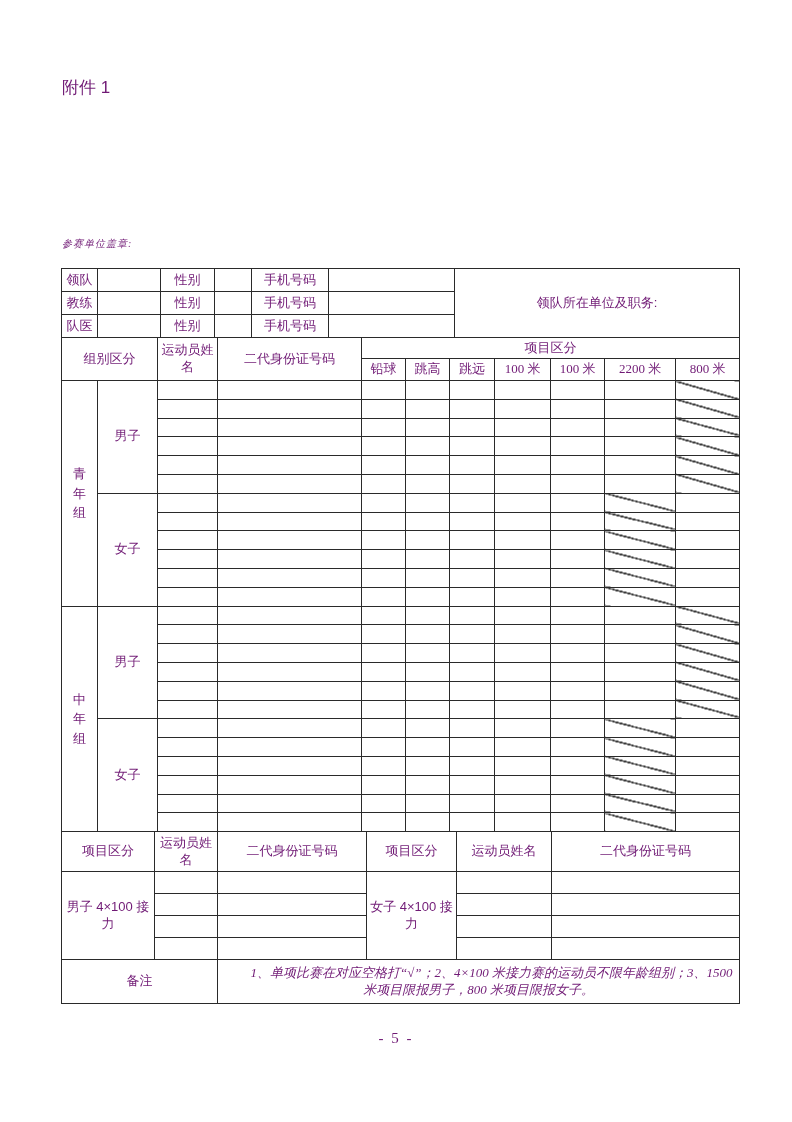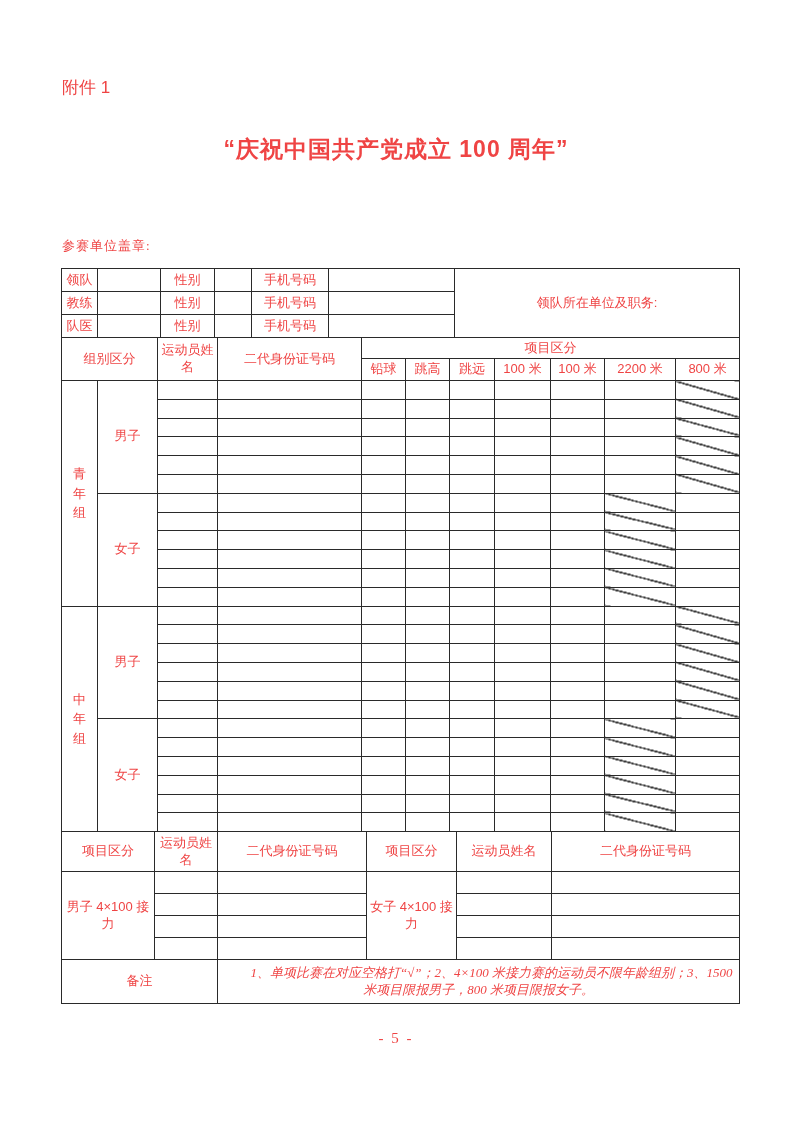--- a/index.html
+++ b/index.html
@@ -1,32 +1,32 @@
 <!DOCTYPE html>
 <html><head>
 <meta charset="utf-8">
 <style>
   html,body{margin:0;padding:0;background:#e8e8e8;}
   .page{position:relative;width:792px;height:1122px;margin:0 auto;background:#ffffff;
-        font-family:"Liberation Sans",sans-serif;color:#ef4444;overflow:hidden;}
+        font-family:"Liberation Sans",sans-serif;color:#701a75;overflow:hidden;}
   .attachment{position:absolute;left:62px;top:76px;font-size:17px;}
   .title-block{position:absolute;left:0;top:132px;width:792px;text-align:center;font-weight:bold;}
   .title-line1{font-size:23px;line-height:34px;letter-spacing:1px;}
   .title-line2{font-size:27px;line-height:40px;letter-spacing:2px;}
-  .seal{position:absolute;left:62px;top:237px;font-size:13px;
+  .seal{position:absolute;left:62px;top:237px;font-size:10px;font-style:italic;
         font-family:"Liberation Serif",serif;letter-spacing:1px;}
   .tables{position:absolute;left:61px;top:268px;width:678px;}
   table.tbl{border-collapse:collapse;table-layout:fixed;width:678px;border-radius:9px;}
   table.tbl + table.tbl{margin-top:-1px;padding-left:48px;}
   .tbl td,.tbl th{border:1px solid #2a2a2a;padding:0;font-weight:normal;font-size:13px;
         text-align:center;vertical-align:middle;line-height:1.3;overflow:hidden;}
   .officials tr{height:23px;}
   .unit-cell{vertical-align:top;text-align:left;padding:3px 6px;margin-top:30px;}
   .hdr1{height:21px;}
-  .hdr2{height:22px;}
+  .hdr2{height:22px;font-family:Liberation Serif, serif;}
   .roster tbody tr{height:18.8px;}
   .vtext div{width:1em;margin:0 auto;line-height:1.5;word-break:break-all;}
   .diag{background-image:linear-gradient(to top right,
         transparent calc(50% - 0.8px),#3a3a3a calc(50% - 0.8px),
         #3a3a3a calc(50% + 0.8px),transparent calc(50% + 0.8px));}
   .bhdr{height:40px;}
   .relay-row{height:22px;margin-left:20px;}
   .relay-label{line-height:1.5;}
   .remark-row{height:44px;}
   .remark-text{text-align:left;padding:3px 8px;text-indent:2em;line-height:1.5;
@@ -36,21 +36,20 @@
         font-size:15px;font-family:"Liberation Serif",serif;letter-spacing:2px;}
 </style>
 </head>
 <body>
 
 <div class="page">
 
   <div class="attachment">附件 1</div>
 
   <div class="title-block">
-    <div class="title-line1">“庆祝中国共产党成立 100 周年”</div>
   </div>
 
   <div class="seal">参赛单位盖章:</div>
 
   <div class="tables">
 
     <table class="tbl officials">
       <colgroup>
           <col style="width:36px">
           <col style="width:63px">

